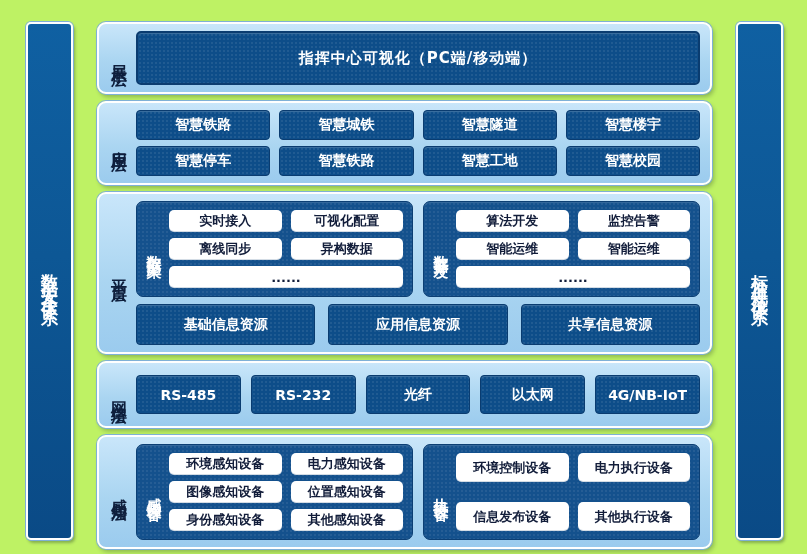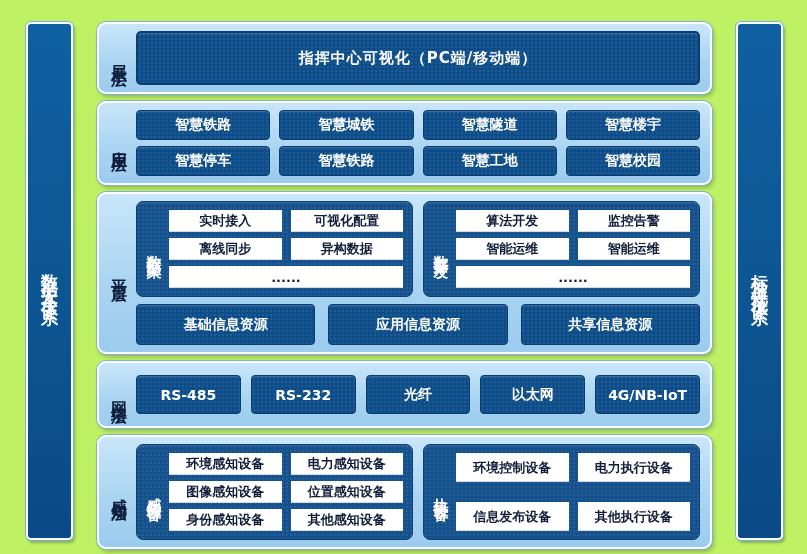--- a/index.html
+++ b/index.html
@@ -97,21 +97,21 @@
   .group-grid {
     flex:1; min-width:0;
     display:grid; grid-template-columns:1fr 1fr; grid-auto-rows:1fr;
     gap:6px 9px;
   }
   .group-grid.rows2 { grid-template-rows:1fr 1fr; gap:20px 9px; }
   .span2 { grid-column:1 / -1; }
 
   .btn-white {
     background:#ffffff;
-    border-radius:0;
+    border-radius:5px;
     color:#121d3a; font-weight:bold; font-size:13px;
     display:flex; align-items:center; justify-content:center;
     text-align:center; padding:2px 3px;
     box-shadow:inset 0 -1px 0 rgba(13,61,110,.18);
   }
 
   .resources-row {
     flex:none; height:41px;
     display:grid; grid-template-columns:repeat(3,1fr); gap:13px;
   }

